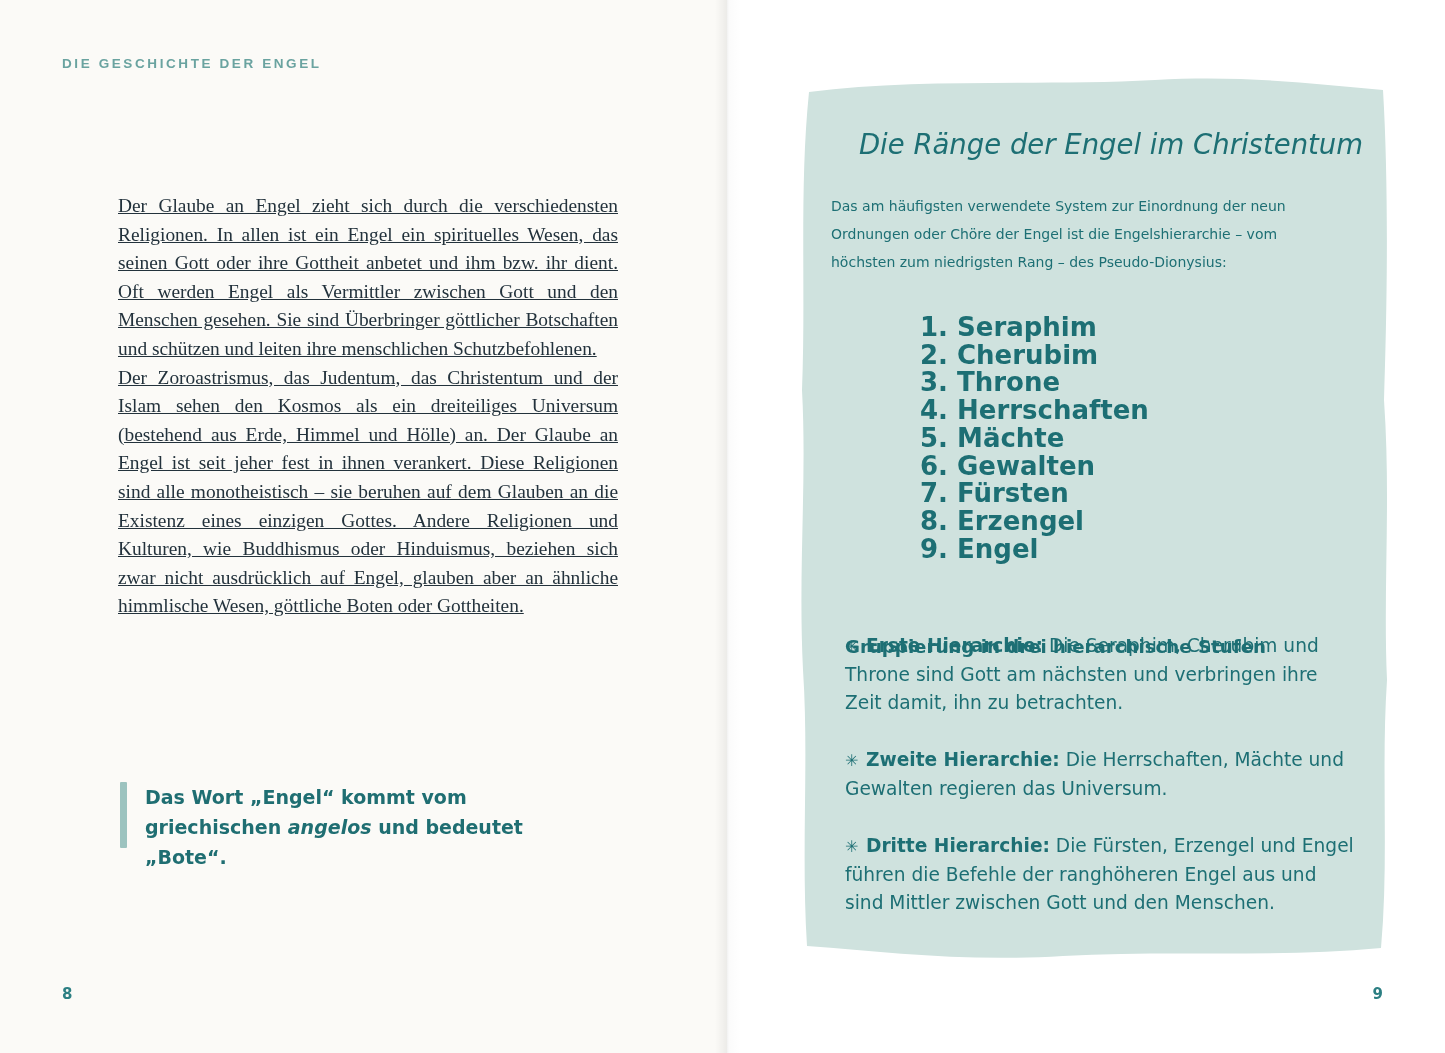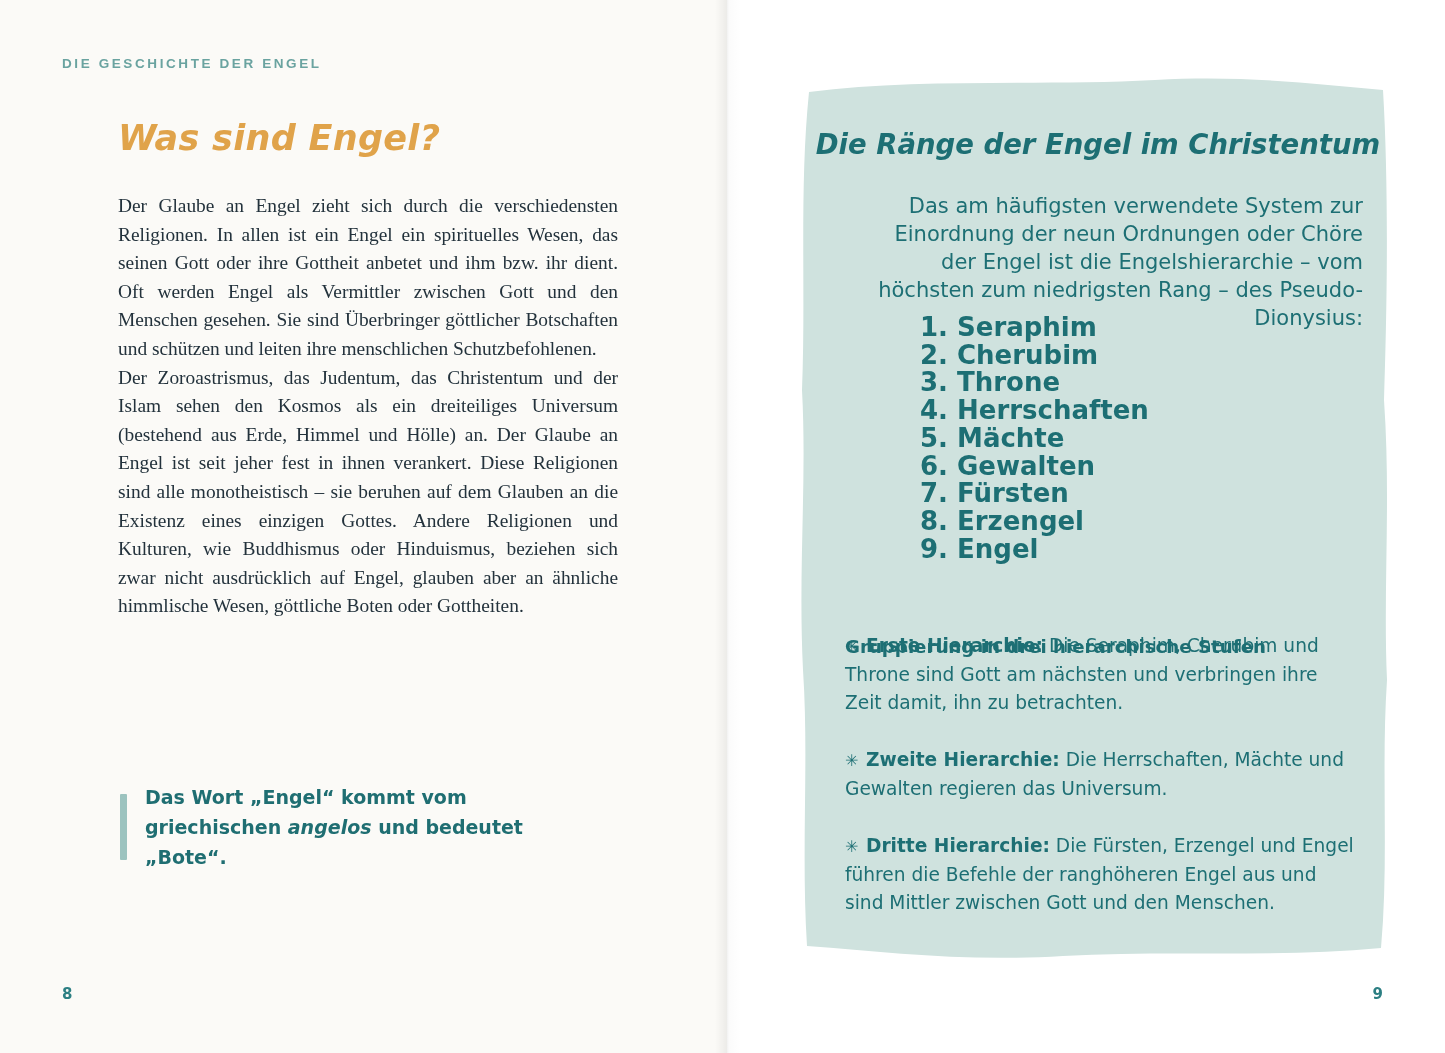--- a/index.html
+++ b/index.html
@@ -64,39 +64,39 @@
   }
   .body-col p {
     margin: 0 0 0 0;
     font-family: "Liberation Serif", serif;
     font-size: 19.4px;
     line-height: 28.6px;
     color: #23323c;
     text-align: justify;
     -webkit-hyphens: auto;
     hyphens: auto;
+    text-decoration: underline;
   }
   .subhead {
     margin: 26px 0 14px 0 !important;
     font-family: "DejaVu Sans", sans-serif !important;
     font-size: 18px !important;
     line-height: 26px !important;
     font-weight: 700;
     color: #1f6e72;
     text-align: left !important;
   }
   .p-gap { margin-top: 0px !important; }
 
   .pullquote {
     position: absolute;
     left: 120px;
     top: 782px;
     width: 470px;
     display: flex;
-    align-items: center;
   }
   .pullquote .bar {
     width: 7px;
     min-width: 7px;
     height: 66px;
     background: #9cc3bf;
     margin-right: 18px;
     border-radius: 1px;
   }
   .pullquote .txt {
@@ -127,39 +127,38 @@
     width: 600px; height: 900px;
   }
   .panel-inner {
     position: absolute;
     inset: 0;
     padding: 0;
   }
 
   .panel-title {
     position: absolute;
-    left: 3px; top: 58px;
+    left: 16px; top: 58px;
     width: 600px;
     text-align: center;
     font-family: "DejaVu Sans", sans-serif;
     font-size: 27.5px;
-    font-weight: 700;
+    font-weight: 400;
     font-style: italic;
     color: #1d6f74;
   }
 
   .panel-intro {
     position: absolute;
-    left: 60px; top: 122px;
+    left: 36px; top: 122px;
     width: 508px;
     font-family: "DejaVu Sans", sans-serif;
-    font-size: 21px;
+    font-size: 14px;
     line-height: 28px;
     color: #1d6f74;
-    text-align: right;
   }
 
   .rank-list {
     position: absolute;
     left: 125px; top: 244px;
     margin: 0;
     padding: 0;
     list-style: none;
   }
   .rank-list li {
@@ -202,21 +201,20 @@
 </style>
 </head>
 <body>
 
 <div class="spread">
 
   <div class="page-left">
 
     <div class="running-head">DIE GESCHICHTE DER ENGEL</div>
 
-    <div class="chapter-title">Was sind Engel?</div>
 
     <div class="body-col">
       <p>Der Glaube an Engel zieht sich durch die verschiedensten Religionen. In allen ist ein Engel ein spirituelles Wesen, das seinen Gott oder ihre Gottheit anbetet und ihm bzw. ihr dient. Oft werden Engel als Vermittler zwischen Gott und den Menschen gesehen. Sie sind Überbringer göttlicher Botschaften und schützen und leiten ihre menschlichen Schutzbefohlenen.</p>
       <p class="p-gap">Der Zoroastrismus, das Judentum, das Christentum und der Islam sehen den Kosmos als ein dreiteiliges Universum (bestehend aus Erde, Himmel und Hölle) an. Der Glaube an Engel ist seit jeher fest in ihnen verankert. Diese Religionen sind alle monotheistisch – sie beruhen auf dem Glauben an die Existenz eines einzigen Gottes. Andere Religionen und Kulturen, wie Buddhismus oder Hinduismus, beziehen sich zwar nicht ausdrücklich auf Engel, glauben aber an ähnliche himmlische Wesen, göttliche Boten oder Gottheiten.</p>
     </div>
 
     <div class="pullquote">
       <div class="bar"></div>
       <div class="txt"><span>Das Wort „Engel“ kommt vom griechischen </span><span class="ital">angelos</span><span> und bedeutet „Bote“.</span></div>
     </div>

